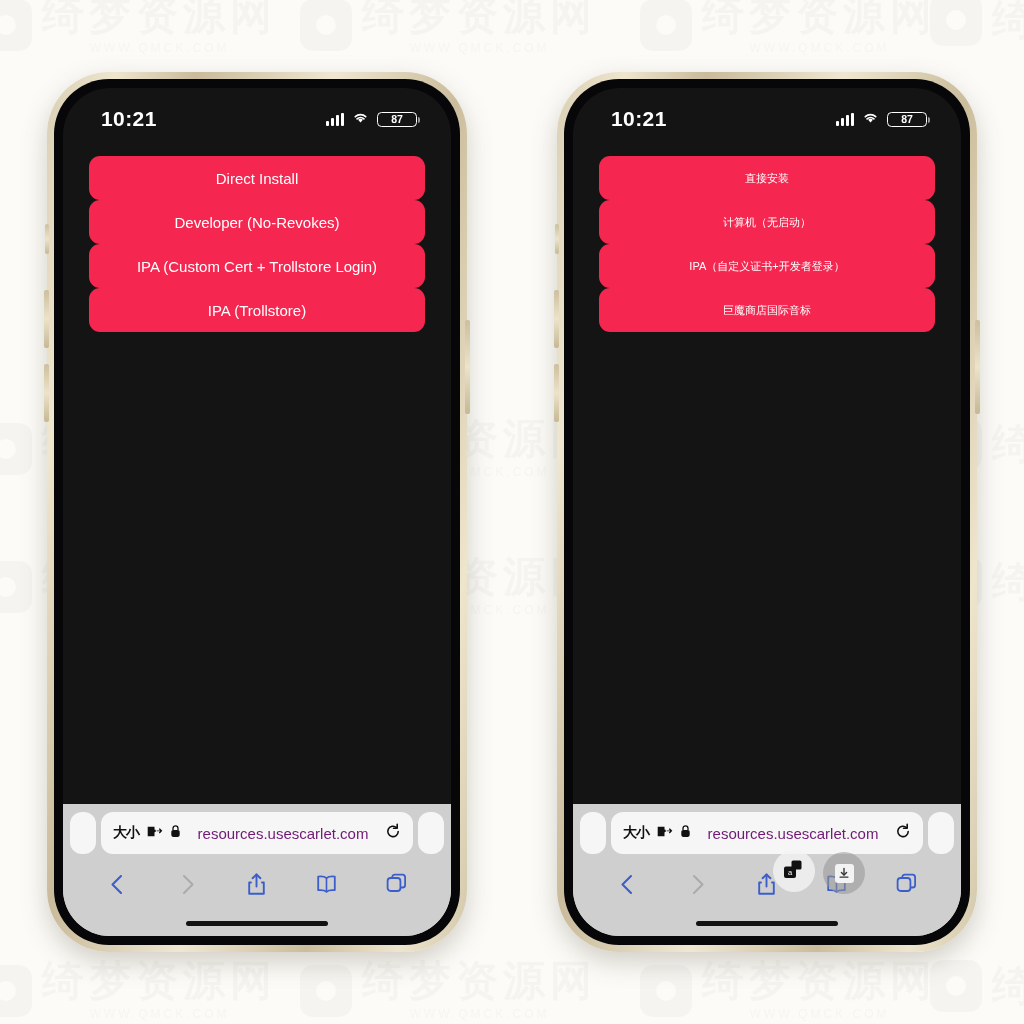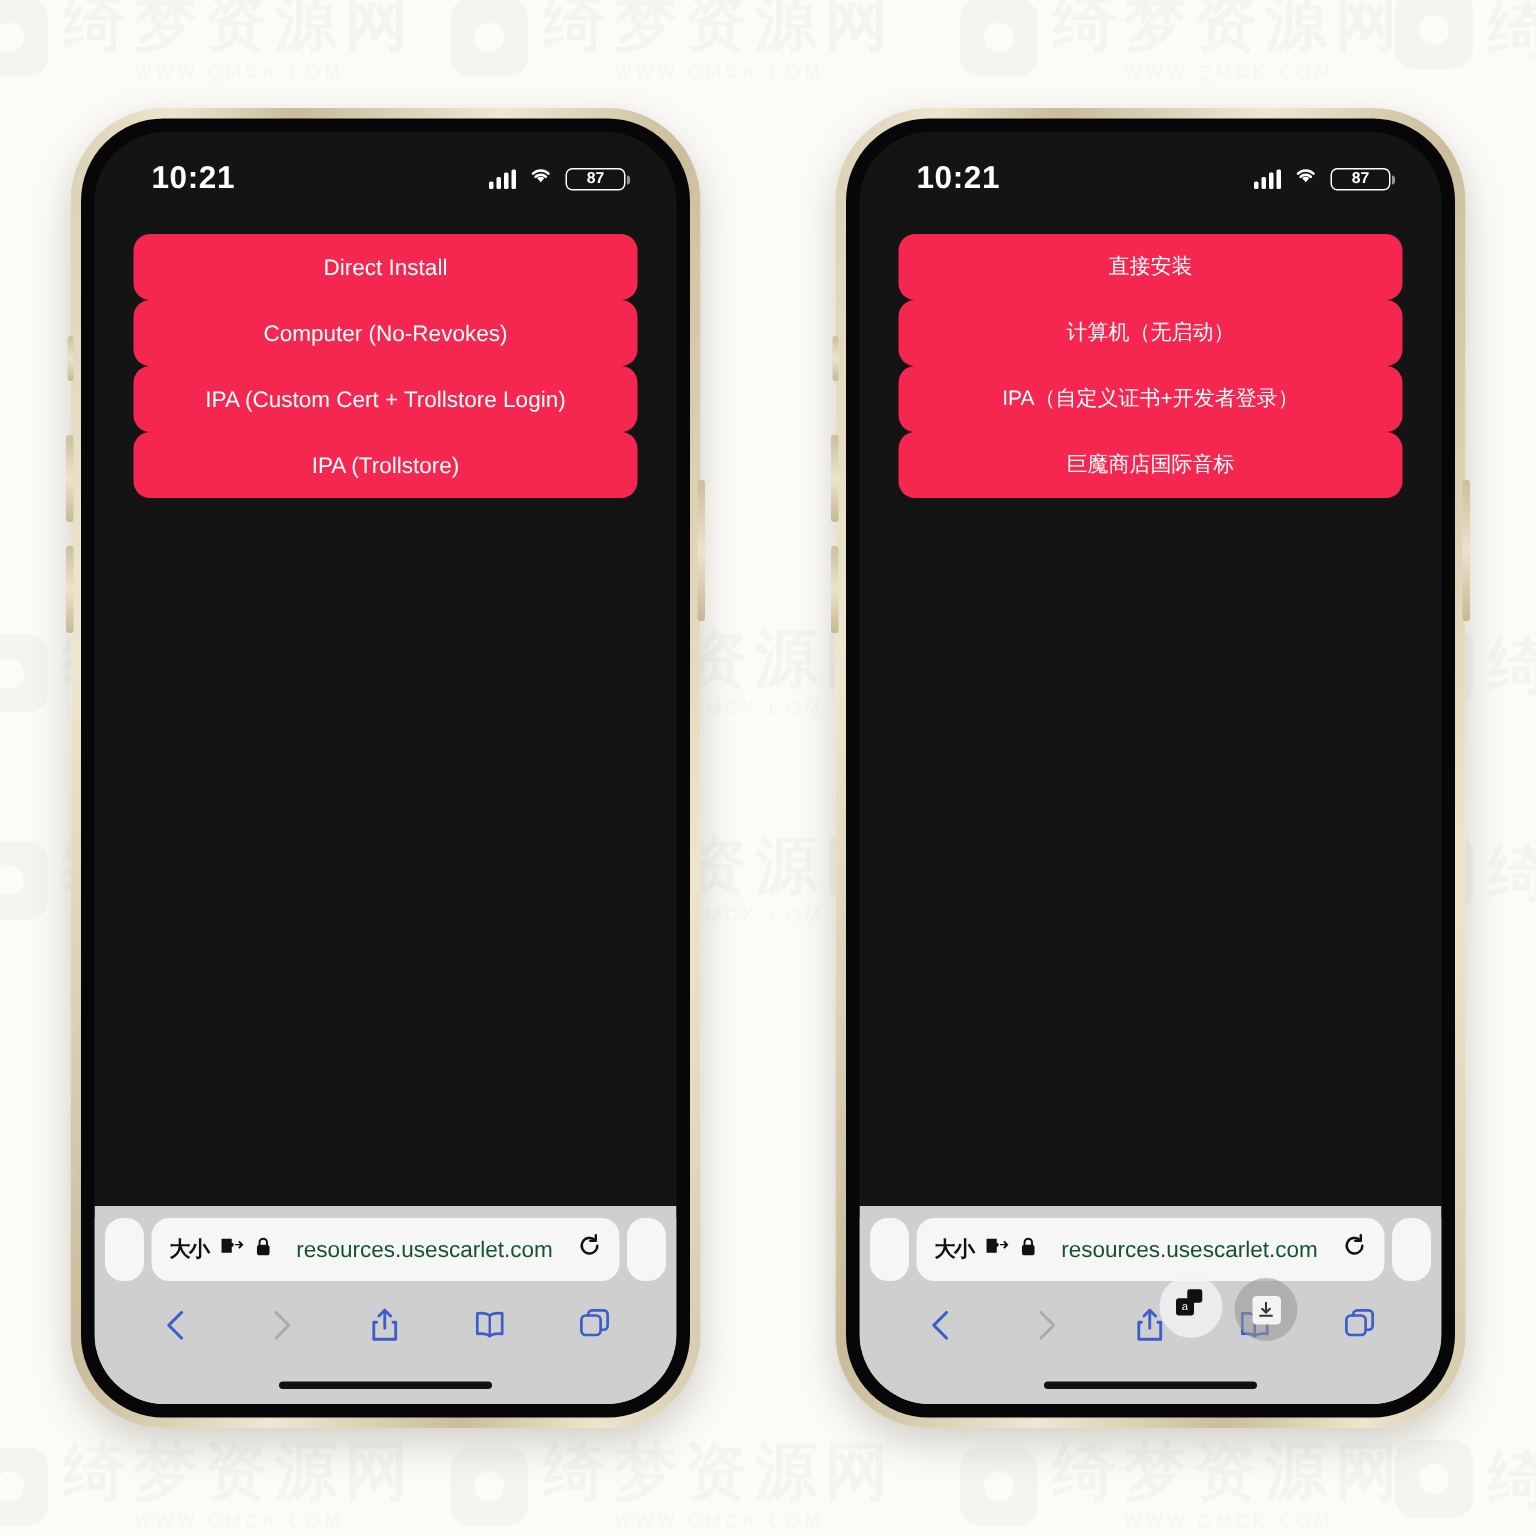--- a/index.html
+++ b/index.html
@@ -120,21 +120,21 @@
     background:#f5264f;
     display:flex; align-items:center; justify-content:center;
     color:#fff;
     font-size:15px;
     text-align:center;
     padding:0 8px;
     border:none;
     font-family:inherit;
     white-space:nowrap;
   }
-  .phone.right .inst-btn { font-size:14px; }
+  .phone.right .inst-btn { font-size:11px; }
 
   
   .safari {
     flex:none;
     background:#cfcfcf;
     padding-top:8px;
     position:relative;
   }
   .urlrow {
     display:flex; align-items:center; gap:5px;
@@ -154,21 +154,21 @@
     padding:0 12px;
     min-width:0;
   }
   .aa-size { font-size:14px; font-weight:bold; color:#111; letter-spacing:-1px; }
   .puzzle { width:17px; height:13px; flex:none; }
   .lock { width:11px; height:14px; flex:none; }
   .url-text {
     flex:1 1 auto;
     text-align:center;
     font-size:15px;
-    color:#14532d;
+    color:#701a75;
     overflow:hidden; text-overflow:ellipsis; white-space:nowrap;
   }
   .reload { width:16px; height:17px; flex:none; }
 
   .toolbar {
     height:48px;
     display:flex; align-items:center; justify-content:space-around;
     padding:0 20px;
     background:#cfcfcf;
   }
@@ -333,21 +333,21 @@
                   <path d="M6 9.1a5.9 5.9 0 0 1 8 0" stroke="#fff" stroke-width="2" fill="none" stroke-linecap="round"></path>
                 </svg></span>
             <span class="sb-batt">
               <span>87</span>
             </span>
           </div>
         </div>
 
         <div class="page">
             <button class="inst-btn">Direct Install</button>
-            <button class="inst-btn">Computer (No-Revokes)</button>
+            <button class="inst-btn">Developer (No-Revokes)</button>
             <button class="inst-btn">IPA (Custom Cert + Trollstore Login)</button>
             <button class="inst-btn">IPA (Trollstore)</button>
           </div>
 
         <div class="safari">
           <div class="urlrow">
             <div class="tab-peek"></div>
             <div class="urlbar">
               <span class="aa-size">大小</span>
               <span><svg class="puzzle" viewBox="0 0 20 15">

